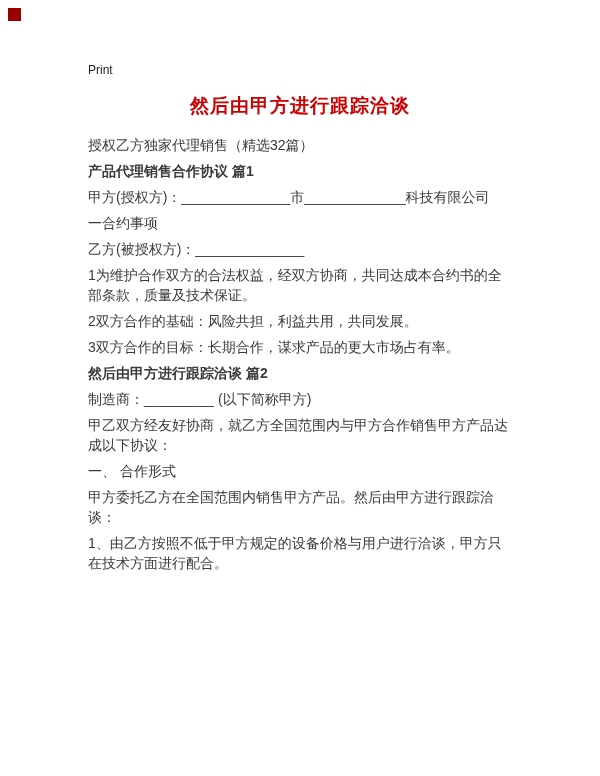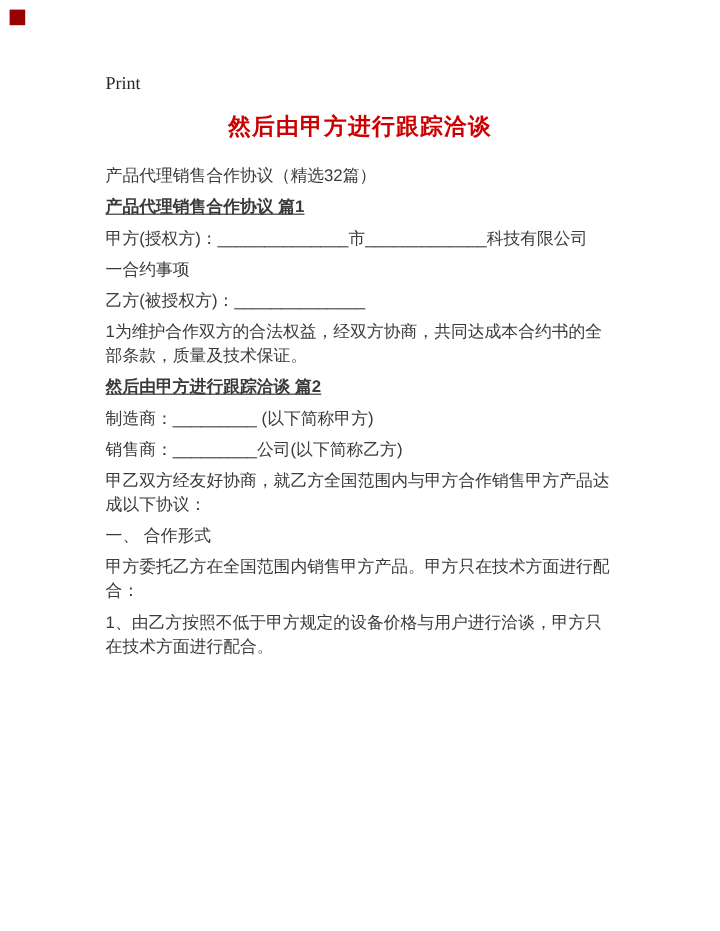--- a/index.html
+++ b/index.html
@@ -22,22 +22,22 @@
     width: 13px;
     height: 13px;
   }
   .content {
     position: absolute;
     left: 88px;
     top: 0;
     width: 424px;
   }
   .print-link {
-    font-family: Liberation Serif, serif;
-    font-size: 15px;
+    font-family: Liberation Sans, sans-serif;
+    font-size: 12px;
     line-height: 16px;
     margin: 62px 0 0 0;
     color: #262626;
     display: inline-block;
     cursor: pointer;
   }
   .doc-title {
     font-size: 19px;
     font-weight: bold;
     text-align: center;
@@ -51,44 +51,44 @@
     margin: 17px 0 6px 0;
   }
   .doc-body p {
     font-size: 14px;
     line-height: 20px;
     margin: 0 0 6px 0;
     word-break: break-all;
   }
   .doc-body p.heading {
     font-weight: bold;
-    text-decoration: underline;
   }
 </style>
 </head>
 <body>
 
 <div class="corner-marker" style="background-color: rgb(153, 0, 0);"></div>
 
 <div class="content">
 
   <span class="print-link">Print</span>
 
   <h1 class="doc-title" style="color: rgb(204, 0, 0);">然后由甲方进行跟踪洽谈</h1>
 
-  <div class="subtitle">产品代理销售合作协议（精选32篇）</div>
+  <div class="subtitle">授权乙方独家代理销售（精选32篇）</div>
 
   <div class="doc-body">
       <p class="heading">产品代理销售合作协议 篇1</p>
       <p class="paragraph">甲方(授权方)：______________市_____________科技有限公司</p>
       <p class="paragraph">一合约事项</p>
       <p class="paragraph">乙方(被授权方)：______________</p>
       <p class="paragraph">1为维护合作双方的合法权益，经双方协商，共同达成本合约书的全部条款，质量及技术保证。</p>
+      <p class="paragraph">2双方合作的基础：风险共担，利益共用，共同发展。</p>
+      <p class="paragraph">3双方合作的目标：长期合作，谋求产品的更大市场占有率。</p>
       <p class="heading">然后由甲方进行跟踪洽谈 篇2</p>
       <p class="paragraph">制造商：_________ (以下简称甲方)</p>
-      <p class="paragraph">销售商：_________公司(以下简称乙方)</p>
       <p class="paragraph">甲乙双方经友好协商，就乙方全国范围内与甲方合作销售甲方产品达成以下协议：</p>
       <p class="paragraph">一、 合作形式</p>
-      <p class="paragraph">甲方委托乙方在全国范围内销售甲方产品。甲方只在技术方面进行配合：</p>
+      <p class="paragraph">甲方委托乙方在全国范围内销售甲方产品。然后由甲方进行跟踪洽谈：</p>
       <p class="paragraph">1、由乙方按照不低于甲方规定的设备价格与用户进行洽谈，甲方只在技术方面进行配合。</p>
     </div>
 
 </div>
 
 </body></html>

